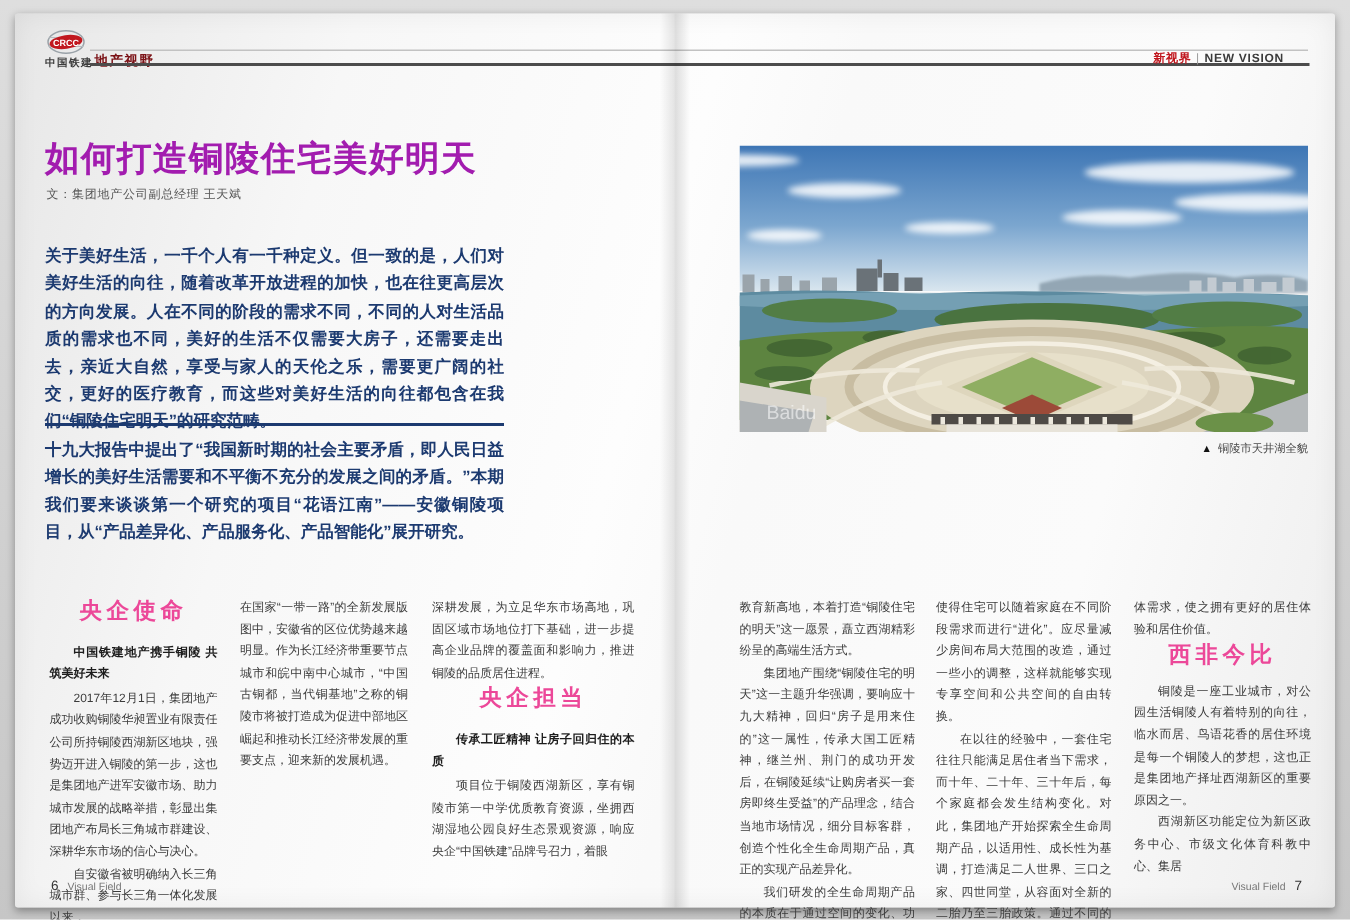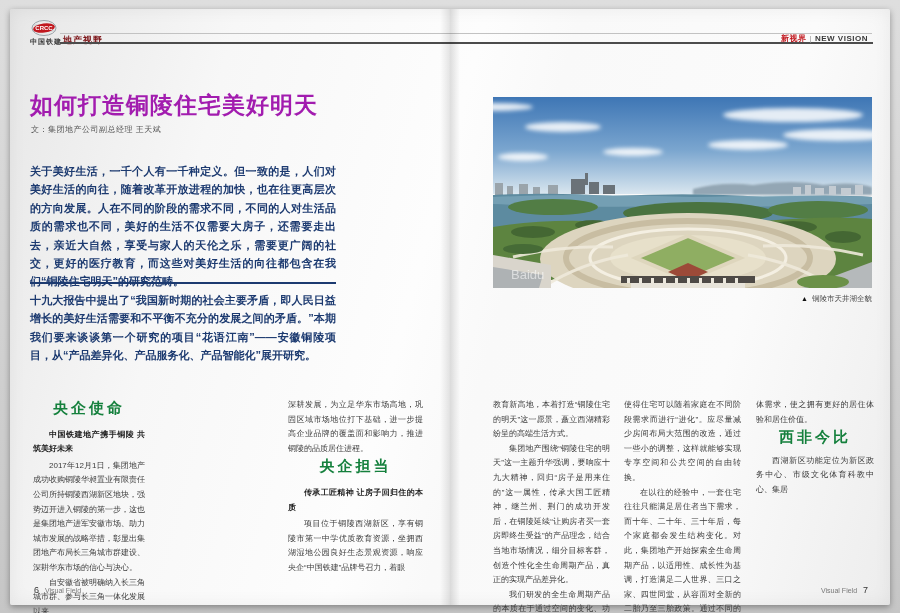--- a/index.html
+++ b/index.html
@@ -19,21 +19,21 @@
     background:linear-gradient(90deg,rgba(0,0,0,0) 0%,rgba(0,0,0,.09) 45%,rgba(0,0,0,.12) 52%,rgba(0,0,0,0) 100%);
   }
   .abs{position:absolute;}
 
   
   .emblem{left:31px;top:20px;}
   .logo-org{left:30px;top:37px;font-size:7px;font-weight:bold;color:#3c3c3c;letter-spacing:1px;}
   .logo-badge{left:63px;top:34px;font-size:9px;font-weight:bold;color:#7c1418;letter-spacing:1px;text-align:center;}
   .rule-thin{left:60px;top:33px;width:812px;height:1px;background:#c2c2c2;}
   .rule-thick{left:60px;top:42px;width:813px;height:2px;background:#4c4c4c;}
-  .section-tag{right:32px;top:33px;font-size:8px;letter-spacing:.5px;text-align:center;}
+  .section-tag{right:44px;top:33px;font-size:8px;letter-spacing:.5px;text-align:center;}
   .section-tag .cn{color:#c1181f;font-weight:bold;}
   .section-tag .sep{color:#999;margin:0 3px;}
   .section-tag .en{color:#3a3a3a;font-weight:bold;}
 
   
   .title{left:30px;top:90px;width:330px;font-size:23px;font-weight:bold;color:#a21caf;letter-spacing:1px;}
   .byline{left:31px;top:124px;font-size:8px;color:#555;letter-spacing:.5px;}
   .intro{left:30px;top:162px;width:306px;font-size:11px;line-height:18.4px;font-weight:600;
          color:#1c3a70;text-align:justify;}
   .intro p{margin:0;}
@@ -46,21 +46,21 @@
   .caption .tri{color:#111;font-size:7px;margin-right:4px;}
 
   
   .col{top:398px;font-size:8px;line-height:14.6px;color:#3b3b3b;text-align:justify;}
   .c-l1{left:33px;width:112px;}
   .c-l2{left:160px;width:112px;}
   .c-l3{left:288px;width:135px;}
   .c-r1{left:493px;width:117px;}
   .c-r2{left:624px;width:117px;}
   .c-r3{left:756px;width:118px;}
-  .blk-h{font-size:15px;font-weight:bold;color:#15803d;letter-spacing:3px;text-align:center;margin:3px 0 9px;}
+  .blk-h{font-size:15px;font-weight:bold;color:#ec4899;letter-spacing:3px;text-align:center;margin:3px 0 9px;}
   .blk-sub{font-weight:bold;color:#1d1d1d;text-indent:2em;margin:12px 0 2px;}
   .blk-p{text-indent:2em;margin:0;}
   .blk-c{margin:0;}
 
   
   .footer-l{left:30px;top:585px;font-size:7px;color:#777;}
   .footer-l .no, .footer-r .no{font-size:9px;color:#333;margin:0 4px;}
   .footer-r{right:28px;top:585px;font-size:7px;color:#777;text-align:right;}
 </style>
 </head>
@@ -200,39 +200,41 @@
   <span class="tri">▲</span><span>铜陵市天井湖全貌</span>
 </div>
 
 <div class="abs col c-l1">
     <div class="blk-h">央企使命</div>
     <div class="blk-sub">中国铁建地产携手铜陵 共筑美好未来</div>
     <div class="blk-p">2017年12月1日，集团地产成功收购铜陵华昶置业有限责任公司所持铜陵西湖新区地块，强势迈开进入铜陵的第一步，这也是集团地产进军安徽市场、助力城市发展的战略举措，彰显出集团地产布局长三角城市群建设、深耕华东市场的信心与决心。</div>
     <div class="blk-p">自安徽省被明确纳入长三角城市群、参与长三角一体化发展以来，</div>
   </div>
 <div class="abs col c-l2">
+    <div class="blk-c">在国家“一带一路”的全新发展版图中，安徽省的区位优势越来越明显。作为长江经济带重要节点城市和皖中南中心城市，“中国古铜都，当代铜基地”之称的铜陵市将被打造成为促进中部地区崛起和推动长江经济带发展的重要支点，迎来新的发展机遇。</div>
   </div>
 <div class="abs col c-l3">
     <div class="blk-c">深耕发展，为立足华东市场高地，巩固区域市场地位打下基础，进一步提高企业品牌的覆盖面和影响力，推进铜陵的品质居住进程。</div>
     <div class="blk-h">央企担当</div>
     <div class="blk-sub">传承工匠精神 让房子回归住的本质</div>
     <div class="blk-p">项目位于铜陵西湖新区，享有铜陵市第一中学优质教育资源，坐拥西湖湿地公园良好生态景观资源，响应央企“中国铁建”品牌号召力，着眼</div>
   </div>
 <div class="abs col c-r1">
     <div class="blk-c">教育新高地，本着打造“铜陵住宅的明天”这一愿景，矗立西湖精彩纷呈的高端生活方式。</div>
     <div class="blk-p">集团地产围绕“铜陵住宅的明天”这一主题升华强调，要响应十九大精神，回归“房子是用来住的”这一属性，传承大国工匠精神，继兰州、荆门的成功开发后，在铜陵延续“让购房者买一套房即终生受益”的产品理念，结合当地市场情况，细分目标客群，创造个性化全生命周期产品，真正的实现产品差异化。</div>
     <div class="blk-p">我们研发的全生命周期产品的本质在于通过空间的变化、功能的转变，</div>
   </div>
 <div class="abs col c-r2">
     <div class="blk-c">使得住宅可以随着家庭在不同阶段需求而进行“进化”。应尽量减少房间布局大范围的改造，通过一些小的调整，这样就能够实现专享空间和公共空间的自由转换。</div>
     <div class="blk-p">在以往的经验中，一套住宅往往只能满足居住者当下需求，而十年、二十年、三十年后，每个家庭都会发生结构变化。对此，集团地产开始探索全生命周期产品，以适用性、成长性为基调，打造满足二人世界、三口之家、四世同堂，从容面对全新的二胎乃至三胎政策。通过不同的空间不同规划，来契合每一个人生阶段的具</div>
   </div>
 <div class="abs col c-r3">
     <div class="blk-c">体需求，使之拥有更好的居住体验和居住价值。</div>
     <div class="blk-h">西非今比</div>
+    <div class="blk-p">铜陵是一座工业城市，对公园生活铜陵人有着特别的向往，临水而居、鸟语花香的居住环境是每一个铜陵人的梦想，这也正是集团地产择址西湖新区的重要原因之一。</div>
     <div class="blk-p">西湖新区功能定位为新区政务中心、市级文化体育科教中心、集居</div>
   </div>
 
 <div class="abs footer-l">
   <span class="no">6</span>
   <span>Visual Field</span>
 </div>
 <div class="abs footer-r">
   <span>Visual Field</span>
   <span class="no">7</span>

